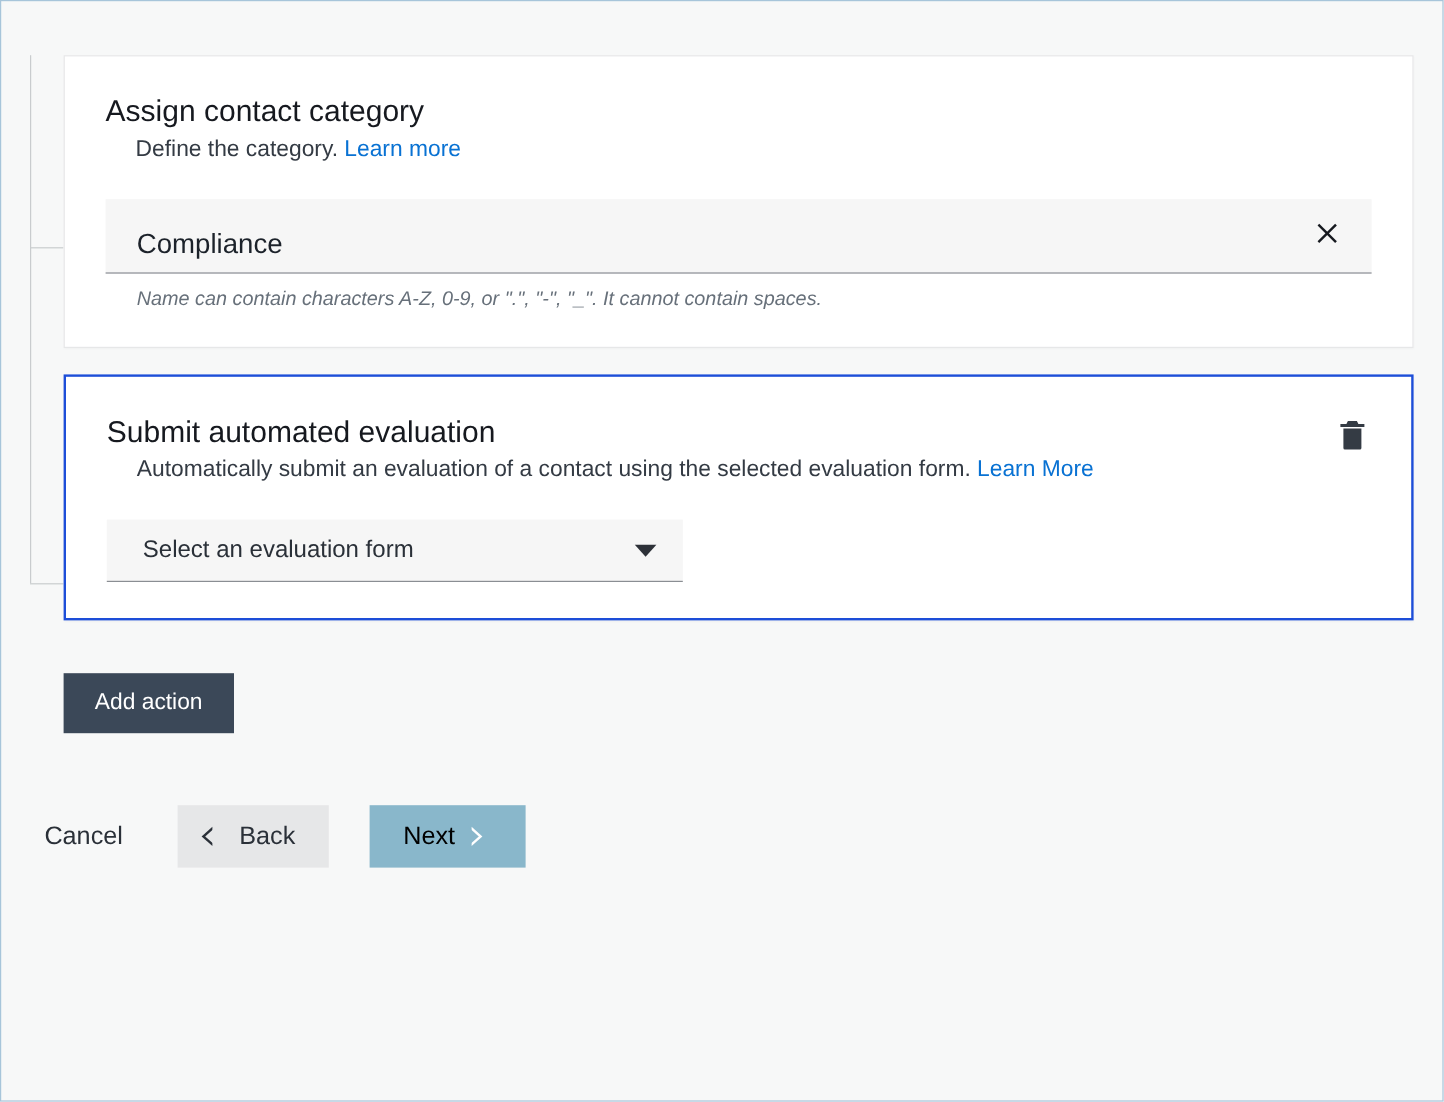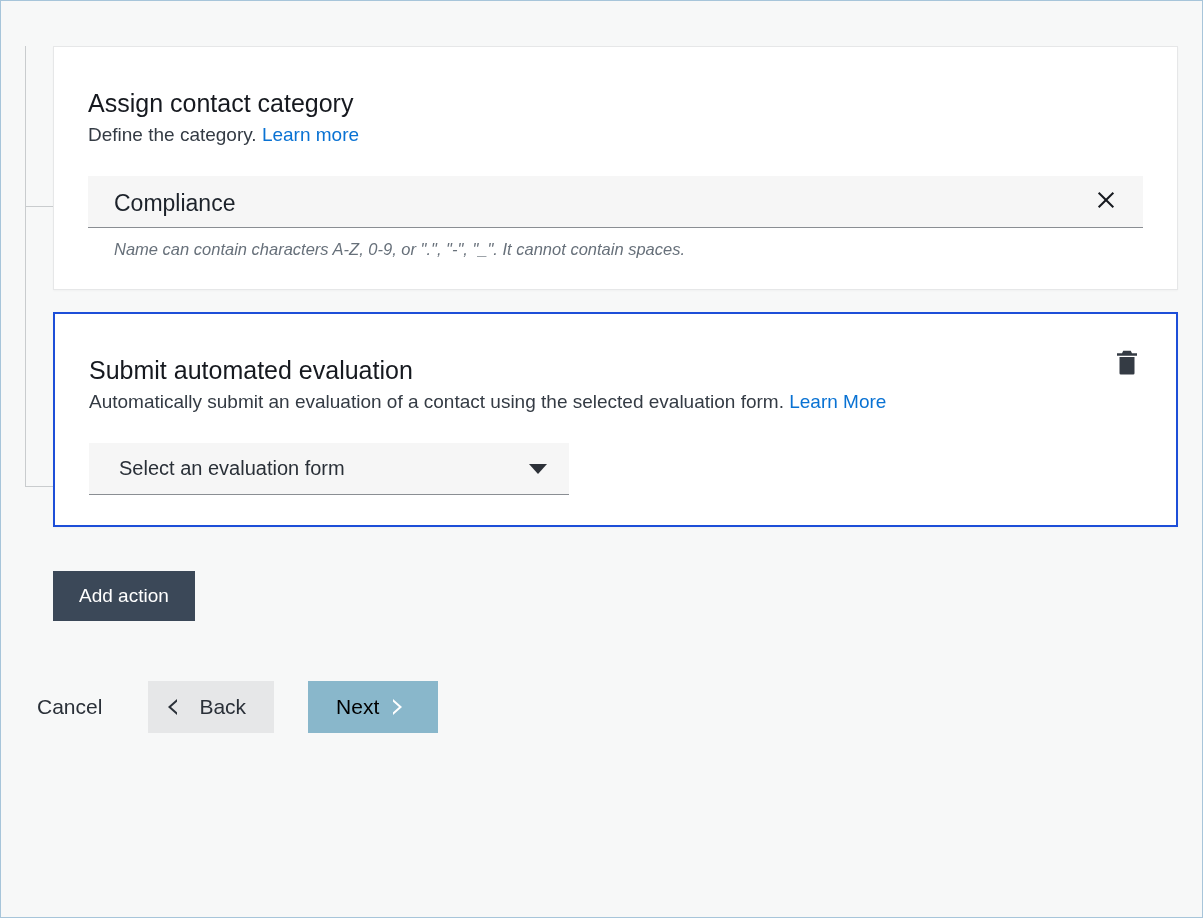--- a/index.html
+++ b/index.html
@@ -30,26 +30,26 @@
       padding: 32px 34px 30px 34px;
       box-shadow: 0 1px 2px rgba(0,0,0,0.03);
       position: relative;
       margin-bottom: 22px;
     }
     .card-title {
       font-size: 25px;
       font-weight: 500;
       color: #16191f;
       margin-bottom: 6px;
-      margin-top: 10px;
     }
     .card-subtitle {
       font-size: 19px;
       color: #343b44;
       margin-bottom: 30px;
+      margin-left: 25px;
     }
     .link { color: #0972d3; cursor: pointer; }
     .highlighted-card {
       border: 2px solid #1d4ed8;
       position: relative;
     }
     .field-wrap {
       background: #f6f6f6;
       border-bottom: 1px solid #8a8e93;
       padding: 14px 26px 10px 26px;
@@ -60,20 +60,21 @@
       color: #6a7177;
       margin-bottom: 5px;
     }
     .field-value-input {
       border: none;
       background: transparent;
       font-size: 23px;
       color: #1c222a;
       width: 90%;
       outline: none;
+      margin-top: 10px;
     }
     .clear-btn {
       position: absolute;
       right: 20px;
       top: 50%;
       transform: translateY(-50%);
       cursor: pointer;
       padding: 6px;
     }
     .help-text {

